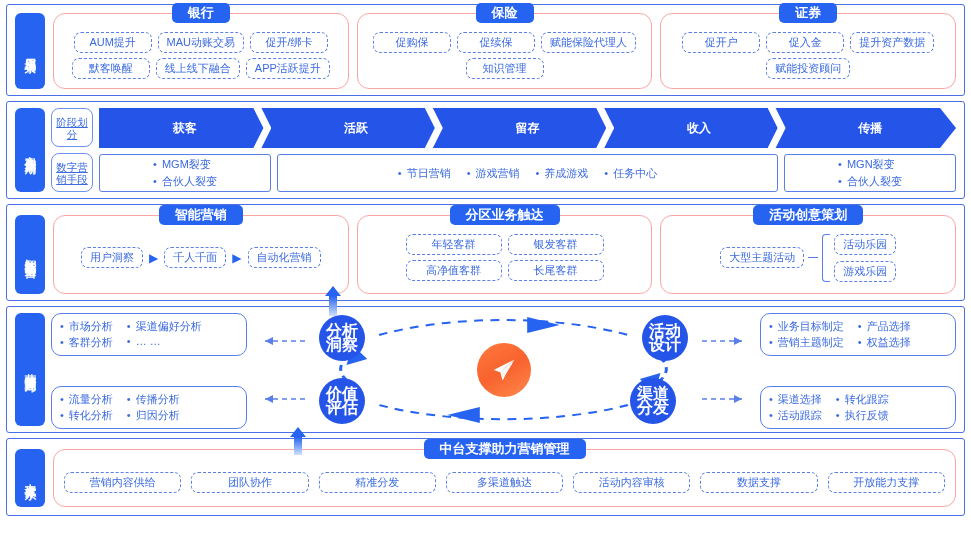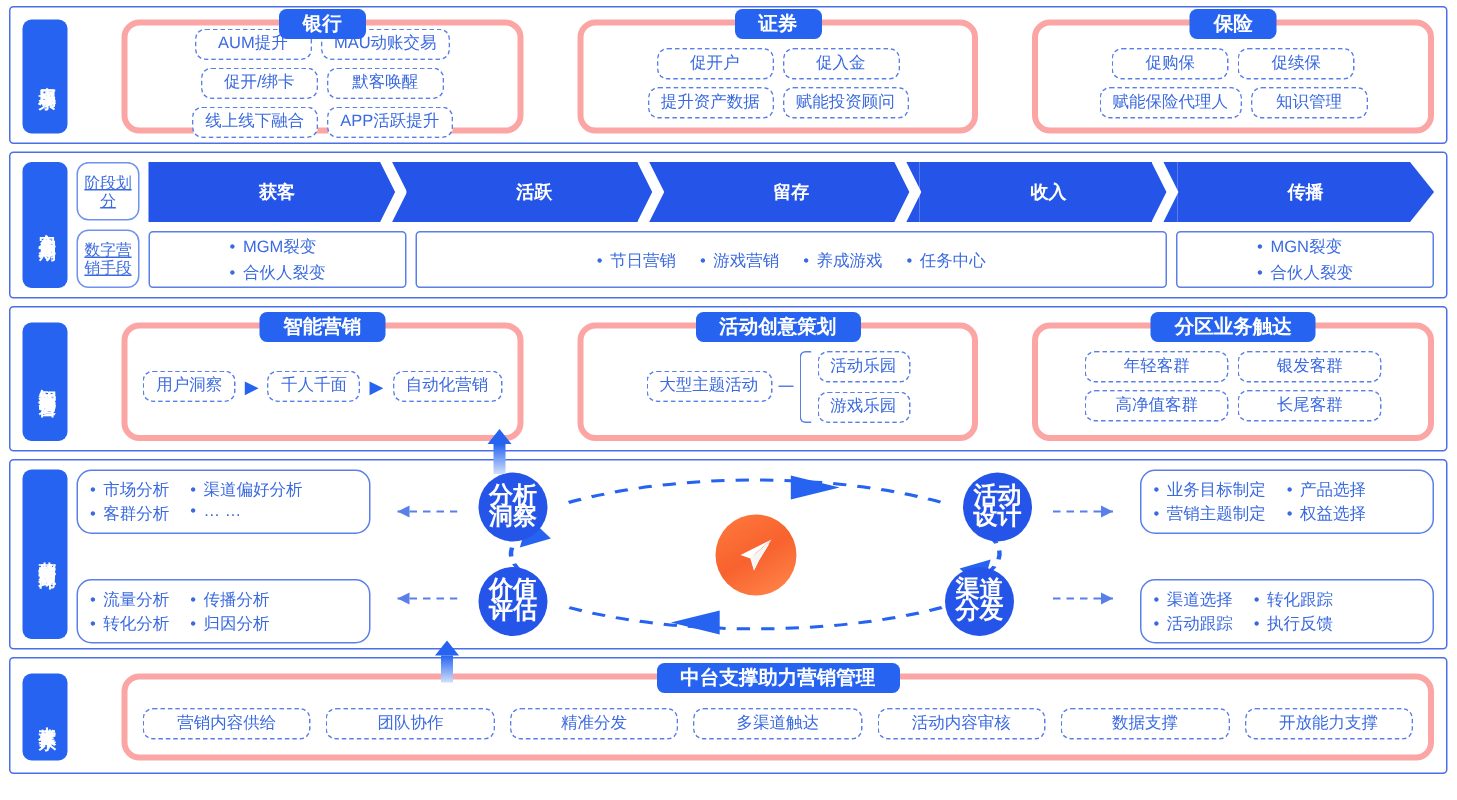--- a/index.html
+++ b/index.html
@@ -36,27 +36,26 @@
     letter-spacing: 0px;
     text-align: center;
     padding: 6px 4px;
     display: flex; align-items: center; justify-content: center;
   }
   .vtab span { display: block; writing-mode: vertical-rl; text-orientation: upright; letter-spacing: 1.5px; }
 
   
   .group {
     position: relative;
-    border: 4px solid #fca5a5;
+    border: 1px solid #fca5a5;
     border-radius: 12px;
     background: #fff;
     padding: 16px 10px 8px 10px;
     flex: 1 1 0;
     min-width: 0;
-    margin-left: 28px;
   }
   .group-title {
     position: absolute;
     top: -11px; left: 50%;
     transform: translateX(-50%);
     background: #2563f0;
     color: #fff;
     font-weight: bold;
     font-size: 13px;
     line-height: 20px;
@@ -242,36 +241,36 @@
         <div class="chip">AUM提升</div>
         <div class="chip">MAU动账交易</div>
         <div class="chip">促开/绑卡</div>
         <div class="chip">默客唤醒</div>
         <div class="chip">线上线下融合</div>
         <div class="chip">APP活跃提升</div>
       </div>
     </div>
 
     <div class="group">
+      <div class="group-title">保险</div>
+      <div class="chip-grid">
+        <div class="chip">促购保</div>
+        <div class="chip">促续保</div>
+        <div class="chip">赋能保险代理人</div>
+        <div class="chip">知识管理</div>
+      </div>
+    </div>
+
+    <div class="group">
       <div class="group-title">证券</div>
       <div class="chip-grid">
         <div class="chip">促开户</div>
         <div class="chip">促入金</div>
         <div class="chip">提升资产数据</div>
         <div class="chip">赋能投资顾问</div>
-      </div>
-    </div>
-
-    <div class="group">
-      <div class="group-title">保险</div>
-      <div class="chip-grid">
-        <div class="chip">促购保</div>
-        <div class="chip">促续保</div>
-        <div class="chip">赋能保险代理人</div>
-        <div class="chip">知识管理</div>
       </div>
     </div>
   </div>
 
   <div class="band" id="row-lifecycle">
     <div class="vtab">
       <span>客户生命周期</span>
     </div>
 
     <div class="lc-labels">
@@ -319,43 +318,43 @@
     </div>
 
     <div class="group">
       <div class="group-title">智能营销</div>
       <div class="flow">
         <div class="chip">用户洞察</div>
         <div class="flow-arrow">▶</div>
         <div class="chip">千人千面</div>
         <div class="flow-arrow">▶</div>
         <div class="chip">自动化营销</div>
+      </div>
+    </div>
+
+    <div class="group">
+      <div class="group-title">分区业务触达</div>
+      <div class="chip-grid">
+        <div class="chip" style="min-width:96px">年轻客群</div>
+        <div class="chip" style="min-width:96px">银发客群</div>
+        <div class="chip" style="min-width:96px">高净值客群</div>
+        <div class="chip" style="min-width:96px">长尾客群</div>
       </div>
     </div>
 
     <div class="group">
       <div class="group-title">活动创意策划</div>
       <div class="brace-wrap">
         <div class="chip">大型主题活动</div>
         <div class="seg-line"></div>
         <div class="brace"></div>
         <div class="brace-col">
           <div class="chip">活动乐园</div>
           <div class="chip">游戏乐园</div>
         </div>
-      </div>
-    </div>
-
-    <div class="group">
-      <div class="group-title">分区业务触达</div>
-      <div class="chip-grid">
-        <div class="chip" style="min-width:96px">年轻客群</div>
-        <div class="chip" style="min-width:96px">银发客群</div>
-        <div class="chip" style="min-width:96px">高净值客群</div>
-        <div class="chip" style="min-width:96px">长尾客群</div>
       </div>
     </div>
   </div>
 
   <div class="band" id="row-loop">
     <div class="vtab">
       <span>营销管理闭环</span>
     </div>
 
     <div class="loop-side">

